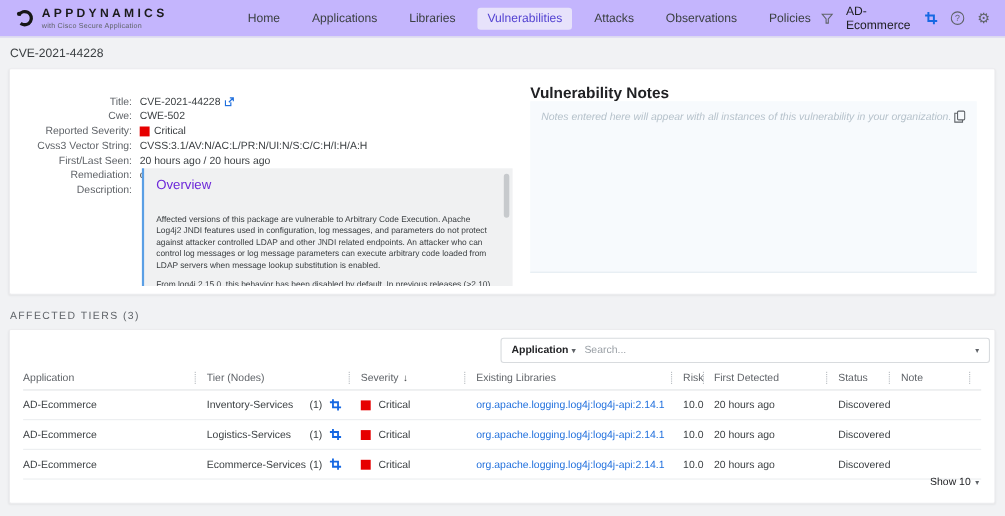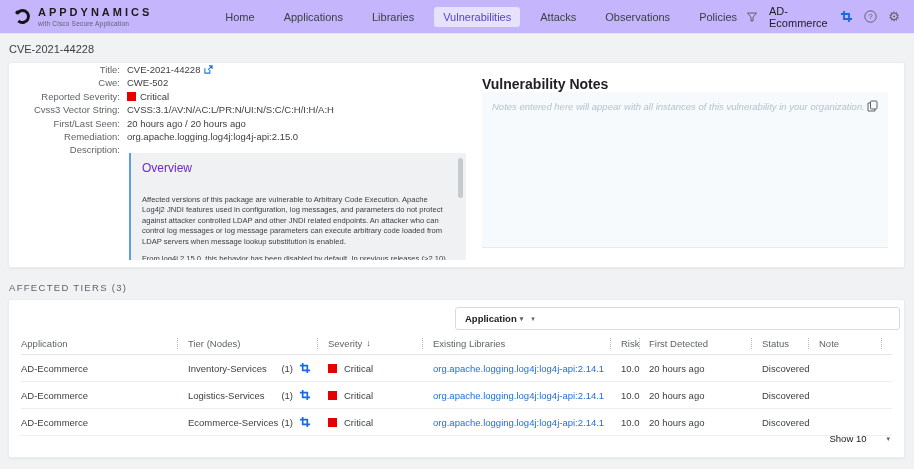--- a/index.html
+++ b/index.html
@@ -19,21 +19,21 @@
   .app-selector { font-size:11px; color:#202124; }
   .gear-glyph { font-size:13px; color:#5f6368; line-height:1; cursor:pointer; }
 
   
   .page-title { position:absolute; top:43px; left:9px; font-size:11px; color:#3c4043; }
 
   .card { position:absolute; background:#fff; border:1px solid #ececee; border-radius:2px;
           box-shadow:0 1px 2px rgba(0,0,0,.05); }
   .card-details { left:8px; top:62px; width:897px; height:206px; }
 
-  .fields { position:absolute; left:0; top:0; width:470px; }
+  .fields { position:absolute; left:0; top:23px; width:470px; }
   .field { display:flex; font-size:9.5px; line-height:13.4px; }
   .flabel { width:118px; flex:none; text-align:right; color:#5f6368; padding-right:7px; }
   .fvalue { color:#3c4043; display:flex; align-items:center; gap:4px; }
   .sev-swatch { width:9px; height:9px; background:var(--critical,#e60000); display:inline-block; }
 
   .overview-box { position:absolute; left:120px; top:90px; width:337px; height:107px;
                   background:#f0f1f2; border-left:2px solid #5a9fe5; padding:7px 16px 0 11px; overflow:hidden; }
   .overview-box h2 { font-size:12px; font-weight:400; color:#6d28d9; margin:1px 0 20px; }
   .overview-box p { font-size:7.6px; line-height:10.4px; color:#3c4043; margin-bottom:7px; }
   .code { font-family:"DejaVu Sans Mono", monospace; color:var(--code,#e0447c); font-size:7px; }
@@ -65,21 +65,21 @@
   .c5{width:113px;} .c6{width:57px;} .c7{flex:1;}
 
   .trow { position:absolute; left:12px; right:12px; height:27px; display:flex; align-items:center;
           border-bottom:1px solid #eceef0; font-size:9.5px; color:#3c4043; }
   .td { display:flex; align-items:center; padding-right:5px; }
   .nodes { margin-left:auto; display:flex; align-items:center; gap:6px; padding-right:12px; }
   .lib-link { color:var(--link,#2170dd); text-decoration:none; cursor:pointer; }
   .sev-cell .sev-swatch { margin-right:7px; }
 
   .table-footer { position:absolute; right:14px; top:133px; }
-  .show-select { font-size:9.5px; color:#202124; display:flex; align-items:center; gap:20px; cursor:pointer; }
+  .show-select { font-size:9.5px; color:#202124; display:flex; align-items:center; gap:4px; cursor:pointer; }
 
   svg { display:block; }
 </style>
 </head>
 <body>
 
 <div>
 
   <header class="topbar">
     <div class="brand">
@@ -190,20 +190,21 @@
   </section>
 
   <div class="section-heading">AFFECTED TIERS (3)</div>
 
   <section class="card card-table">
     <div class="searchbar">
       <span class="search-filter">
         <span>Application</span>
         <span class="caret">▾</span>
       </span>
+      <span class="search-ph">Search...</span>
       <span class="caret">▾</span>
     </div>
 
     <div class="thead">
       <div class="th c0">
         <span>Application</span>
           <span class="dots"></span>
       </div>
       <div class="th c1">
         <span>Tier (Nodes)</span>

